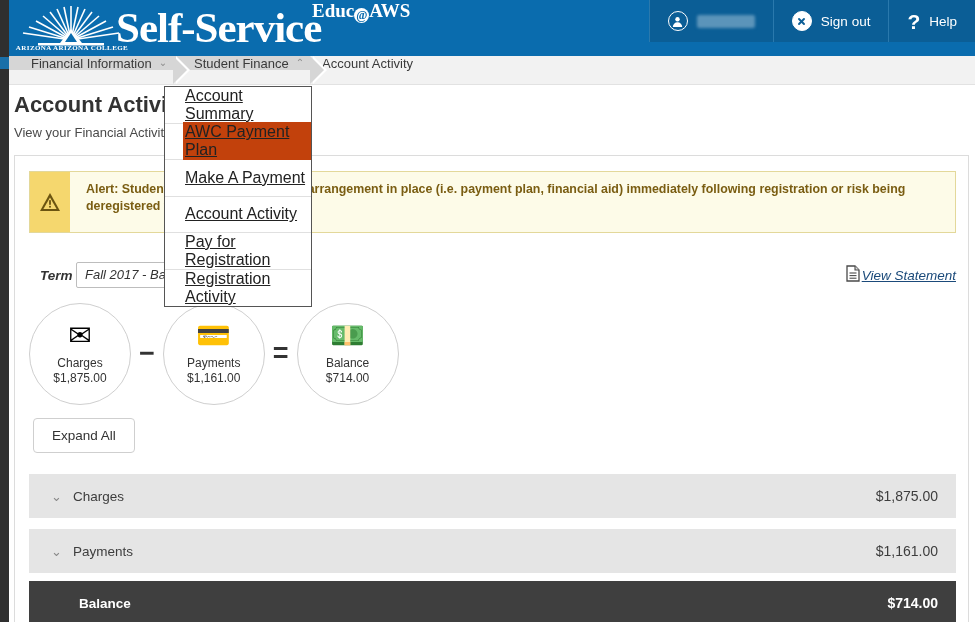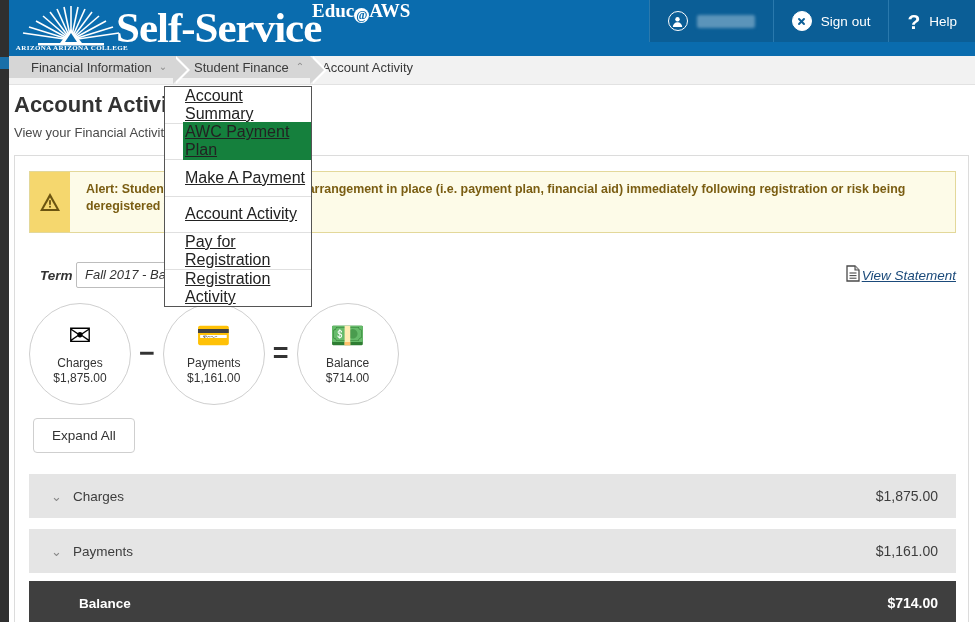--- a/index.html
+++ b/index.html
@@ -123,21 +123,21 @@
   }
 
   
   #breadcrumb-bar {
     position: absolute; left: 0; top: 56px;
     width: 975px; height: 29px;
     background: #f2f2f2;
     border-bottom: 1px solid #e2e2e2;
   }
   .crumb {
-    position: absolute; top: 0; height: 22px;
+    position: absolute; top: 0; height: 14px;
     display: flex; align-items: center;
     font-size: 13px;
     color: #3a3a3a;
     padding-left: 22px;
     cursor: pointer;
     white-space: nowrap;
   }
   .crumb.shaded { background: #d6d6d6; }
   .crumb .arrow-r {
     position: absolute; right: -14px; top: 0;
@@ -308,21 +308,21 @@
     border-bottom: 1px solid #e0e0e0;
     cursor: pointer;
   }
   .dd-item:last-child { border-bottom: none; }
   .dd-item span {
     font-size: 16px;
     color: #222222;
     text-decoration: underline;
     padding: 1px 2px;
   }
-  .dd-item.highlight span { background: #15803d; }
+  .dd-item.highlight span { background: #c2410c; }
 </style>
 </head>
 <body>
 
 <div id="header">
   <div id="logo-wrap">
     <div id="logo-mark">
       <svg width="118" height="52" viewBox="0 0 118 52">
         <g stroke="#ffffff" stroke-width="1.6" fill="none">
           <line x1="59" y1="38" x2="59" y2="4"></line>

